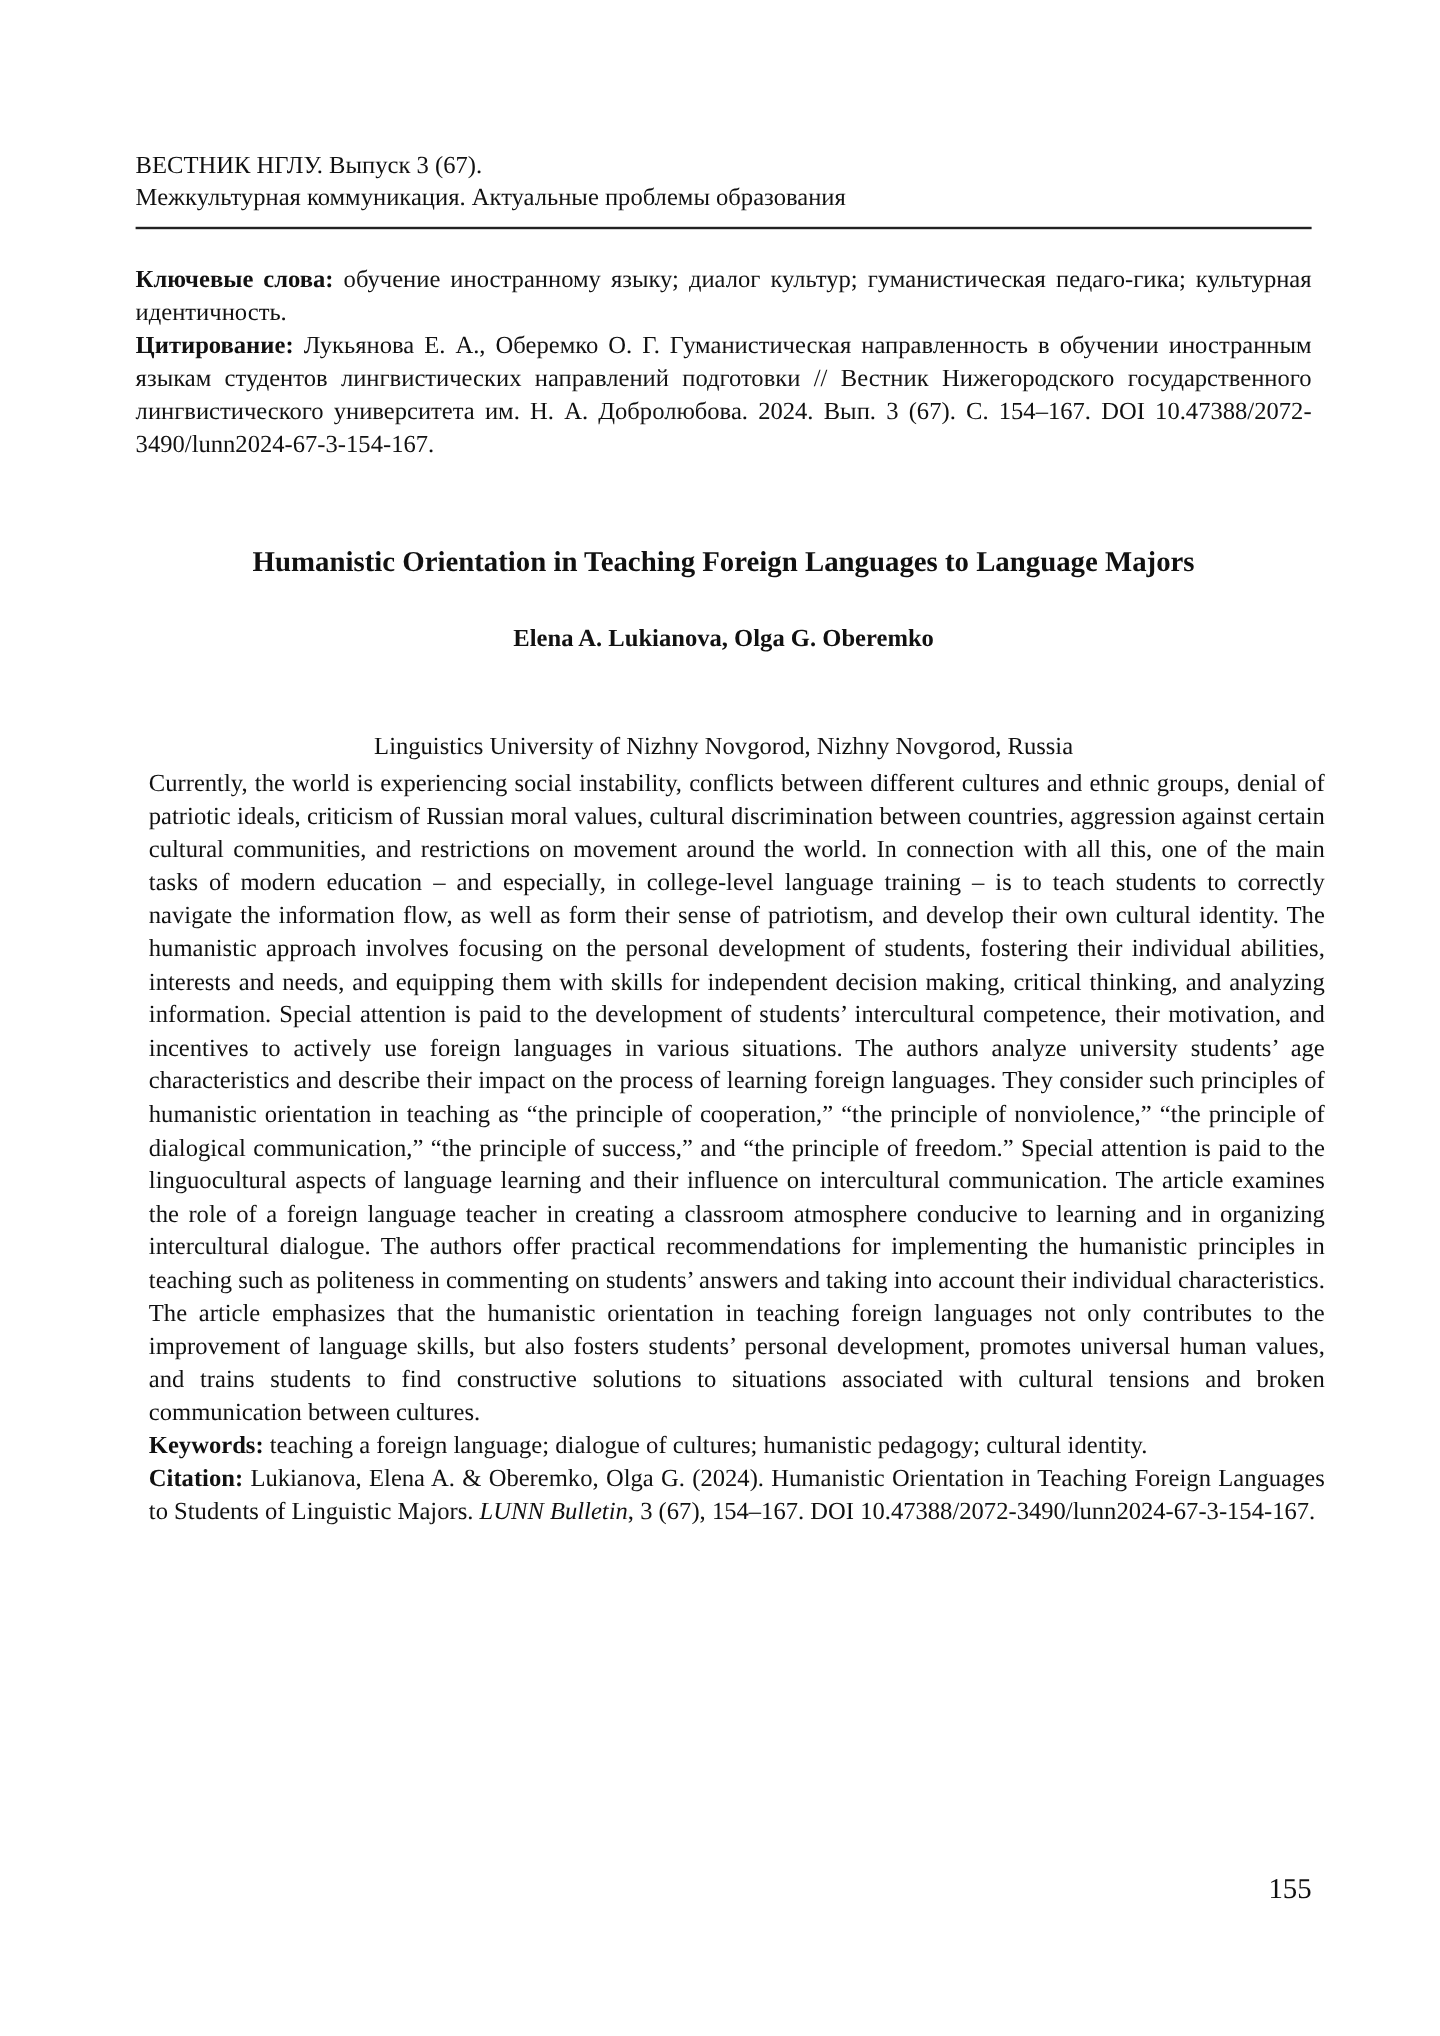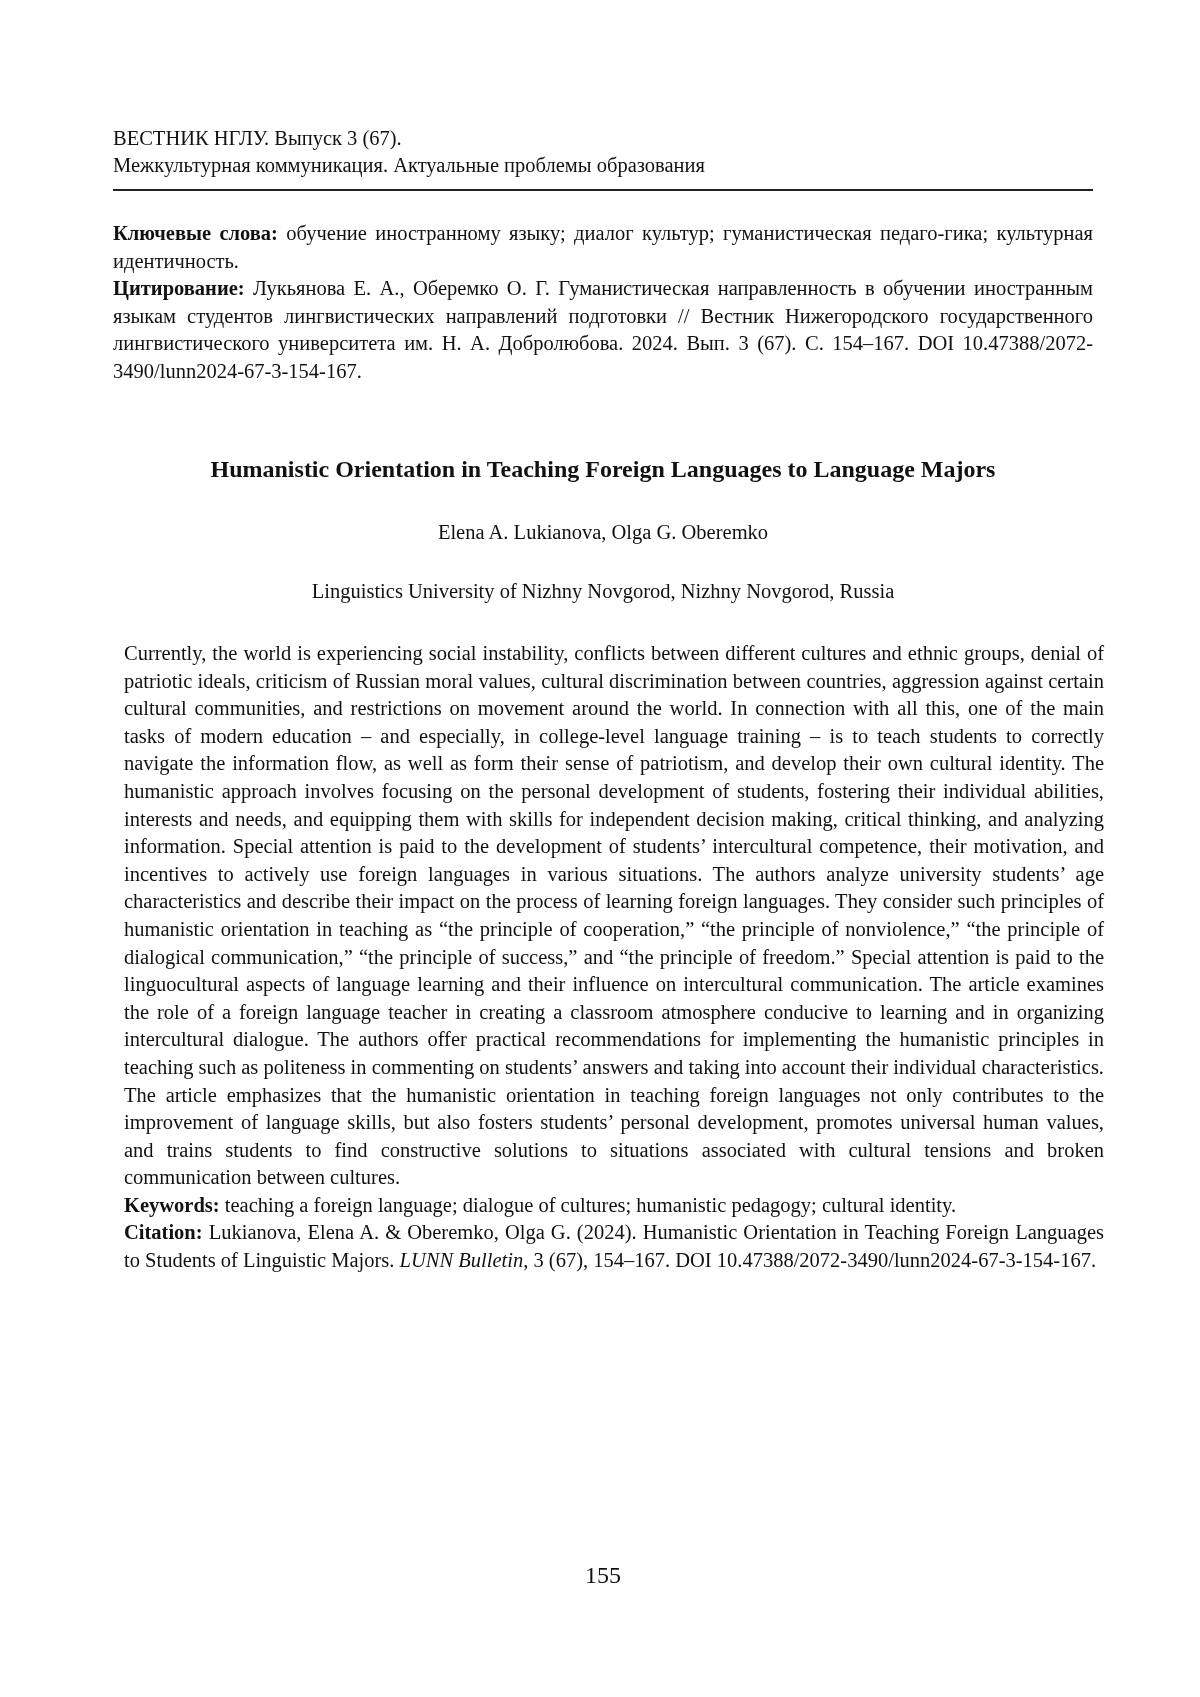--- a/index.html
+++ b/index.html
@@ -22,35 +22,35 @@
       font-size: 20.5px; line-height: 27.6px; text-align: justify;
     }
     .ru-block p { margin: 0; }
     b { font-weight: bold; }
     .en-title {
       position: absolute; top: 456px; left: 0; width: 980px;
       text-align: center; font-weight: bold; font-size: 24px;
     }
     .en-authors {
       position: absolute; top: 521px; left: 0; width: 980px;
-      text-align: center; font-weight: normal; font-size: 20.5px;
+      text-align: center; font-weight: bold; font-size: 20.5px;
     }
     .en-affil {
-      position: absolute; top: 580px; left: 0; width: 980px;
+      position: absolute; top: 611px; left: 0; width: 980px;
       text-align: center; font-size: 20.5px;
     }
     .abstract {
       position: absolute; top: 640px; left: 11px; width: 980px;
       font-size: 20.5px; line-height: 27.6px; text-align: justify;
       hyphens: manual;
     }
     .abstract p { margin: 0; }
     .page-number {
       position: absolute; top: 1562px; left: 0; width: 980px;
-      text-align: center; font-size: 24px;
+      text-align: right; font-size: 24px;
     }
   </style>
 </head>
 <body>
 
 <div class="page">
 
   <div class="running-header">
     <div>ВЕСТНИК НГЛУ. Выпуск 3 (67).</div>
     <div>Межкультурная коммуникация. Актуальные проблемы образования</div>

